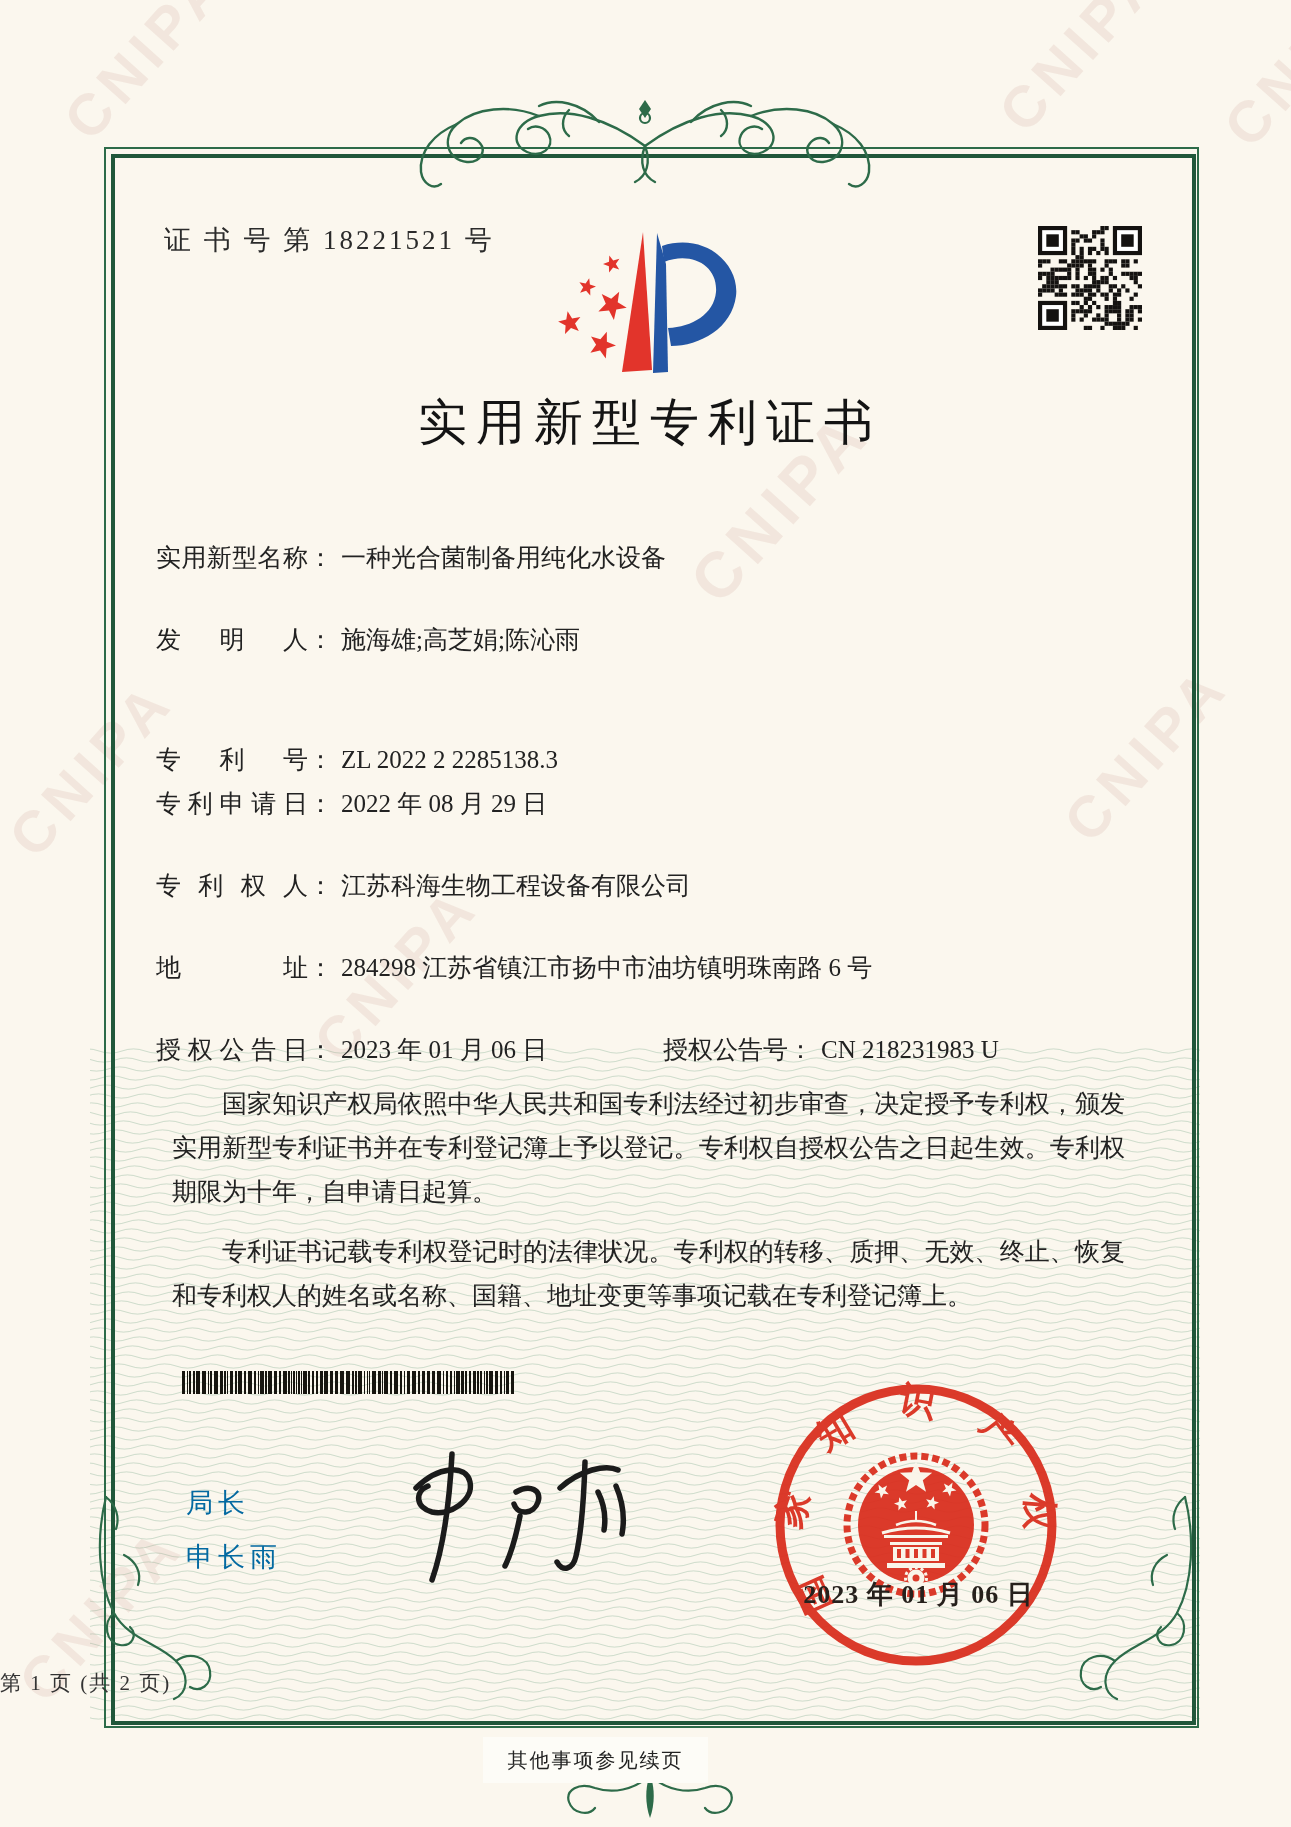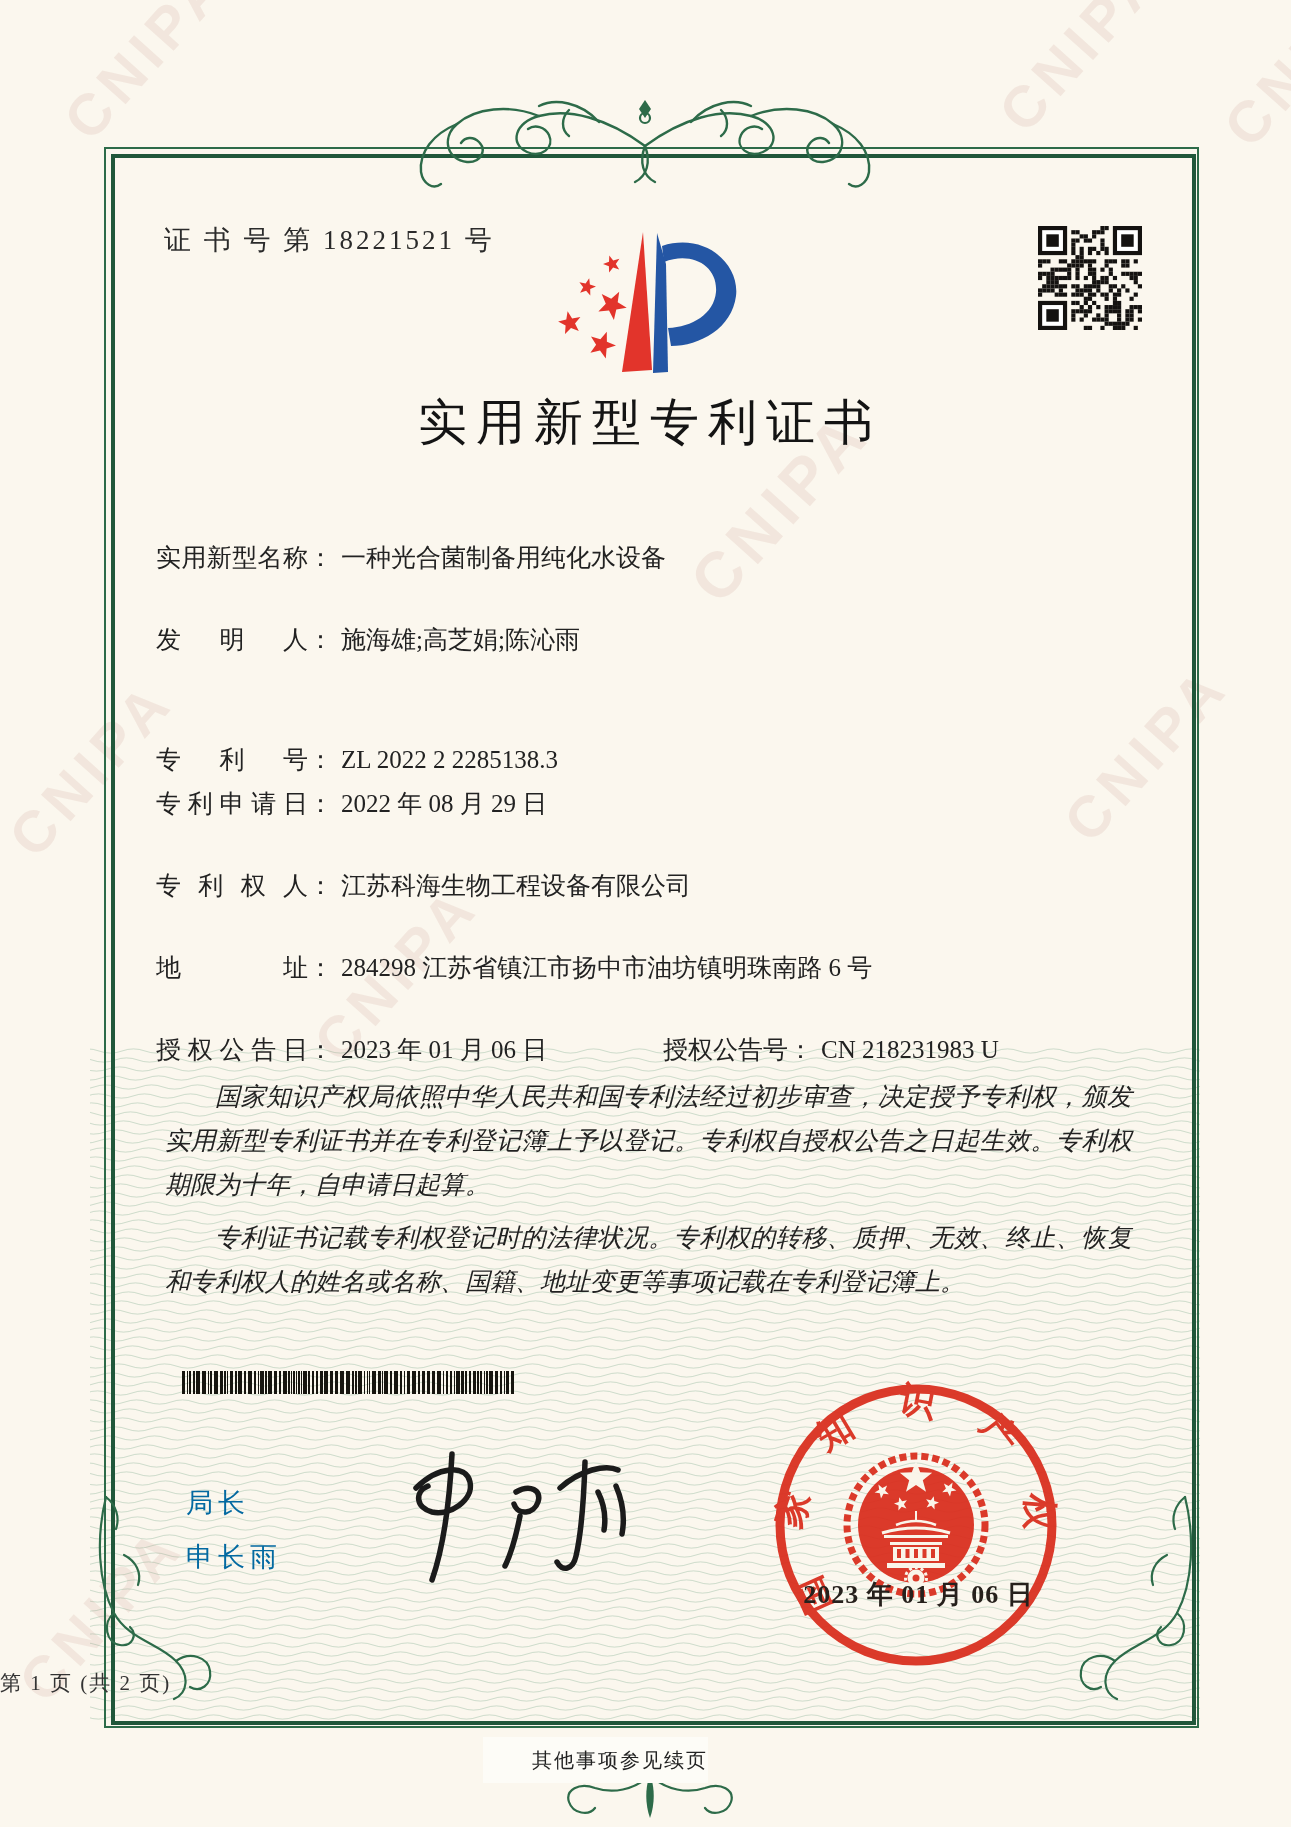--- a/index.html
+++ b/index.html
@@ -26,30 +26,30 @@
   }
   
   .fields{left:156px;top:541px;width:990px;font-size:25px;}
   .frow{position:absolute;left:0;white-space:nowrap;}
   .flabel{display:inline-block;width:152px;text-align:justify;text-align-last:justify;vertical-align:top;}
   .fcolon{margin:0 8px 0 0;}
   .fpair2{position:absolute;left:507px;top:0;white-space:nowrap;}
   .fpair2 .fl2{margin-right:0;margin-top:32px;}
   
   .bodytext{left:156px;top:1066px;width:985px;font-size:25px;line-height:44px;text-align:justify;}
-  .bodytext p{margin:9px;text-indent:2em;font-style:italic;}
+  .bodytext p{margin:16px;text-indent:2em;}
   
   .signer{left:186px;top:1476px;font-size:27px;letter-spacing:5px;line-height:54px;color:#0369a1;}
   .seal-date{
     left:796px;top:1577px;width:245px;text-align:center;font-size:26px;
     letter-spacing:1px;color:#26201c;z-index:6;font-weight:bold;
   }
   .pageno{left:0;top:1669px;width:100%;font-size:21px;letter-spacing:2px;color:#333;}
   .note-box{left:483px;top:1737px;width:225px;height:46px;background:#fdfcf7;z-index:3;
-    display:flex;align-items:center;justify-content:flex-end;}
+    display:flex;align-items:center;justify-content:center;}
   .note{font-size:20px;letter-spacing:2px;color:#222;}
   .mirror{transform:scaleX(-1);}
   svg{display:block;}
 </style>
 </head>
 <body>
 
 <div class="page">
 
   <svg id="waves" class="abs" style="left:90px;top:1046px;z-index:0;" width="1110" height="676" viewBox="0 0 1110 676">

